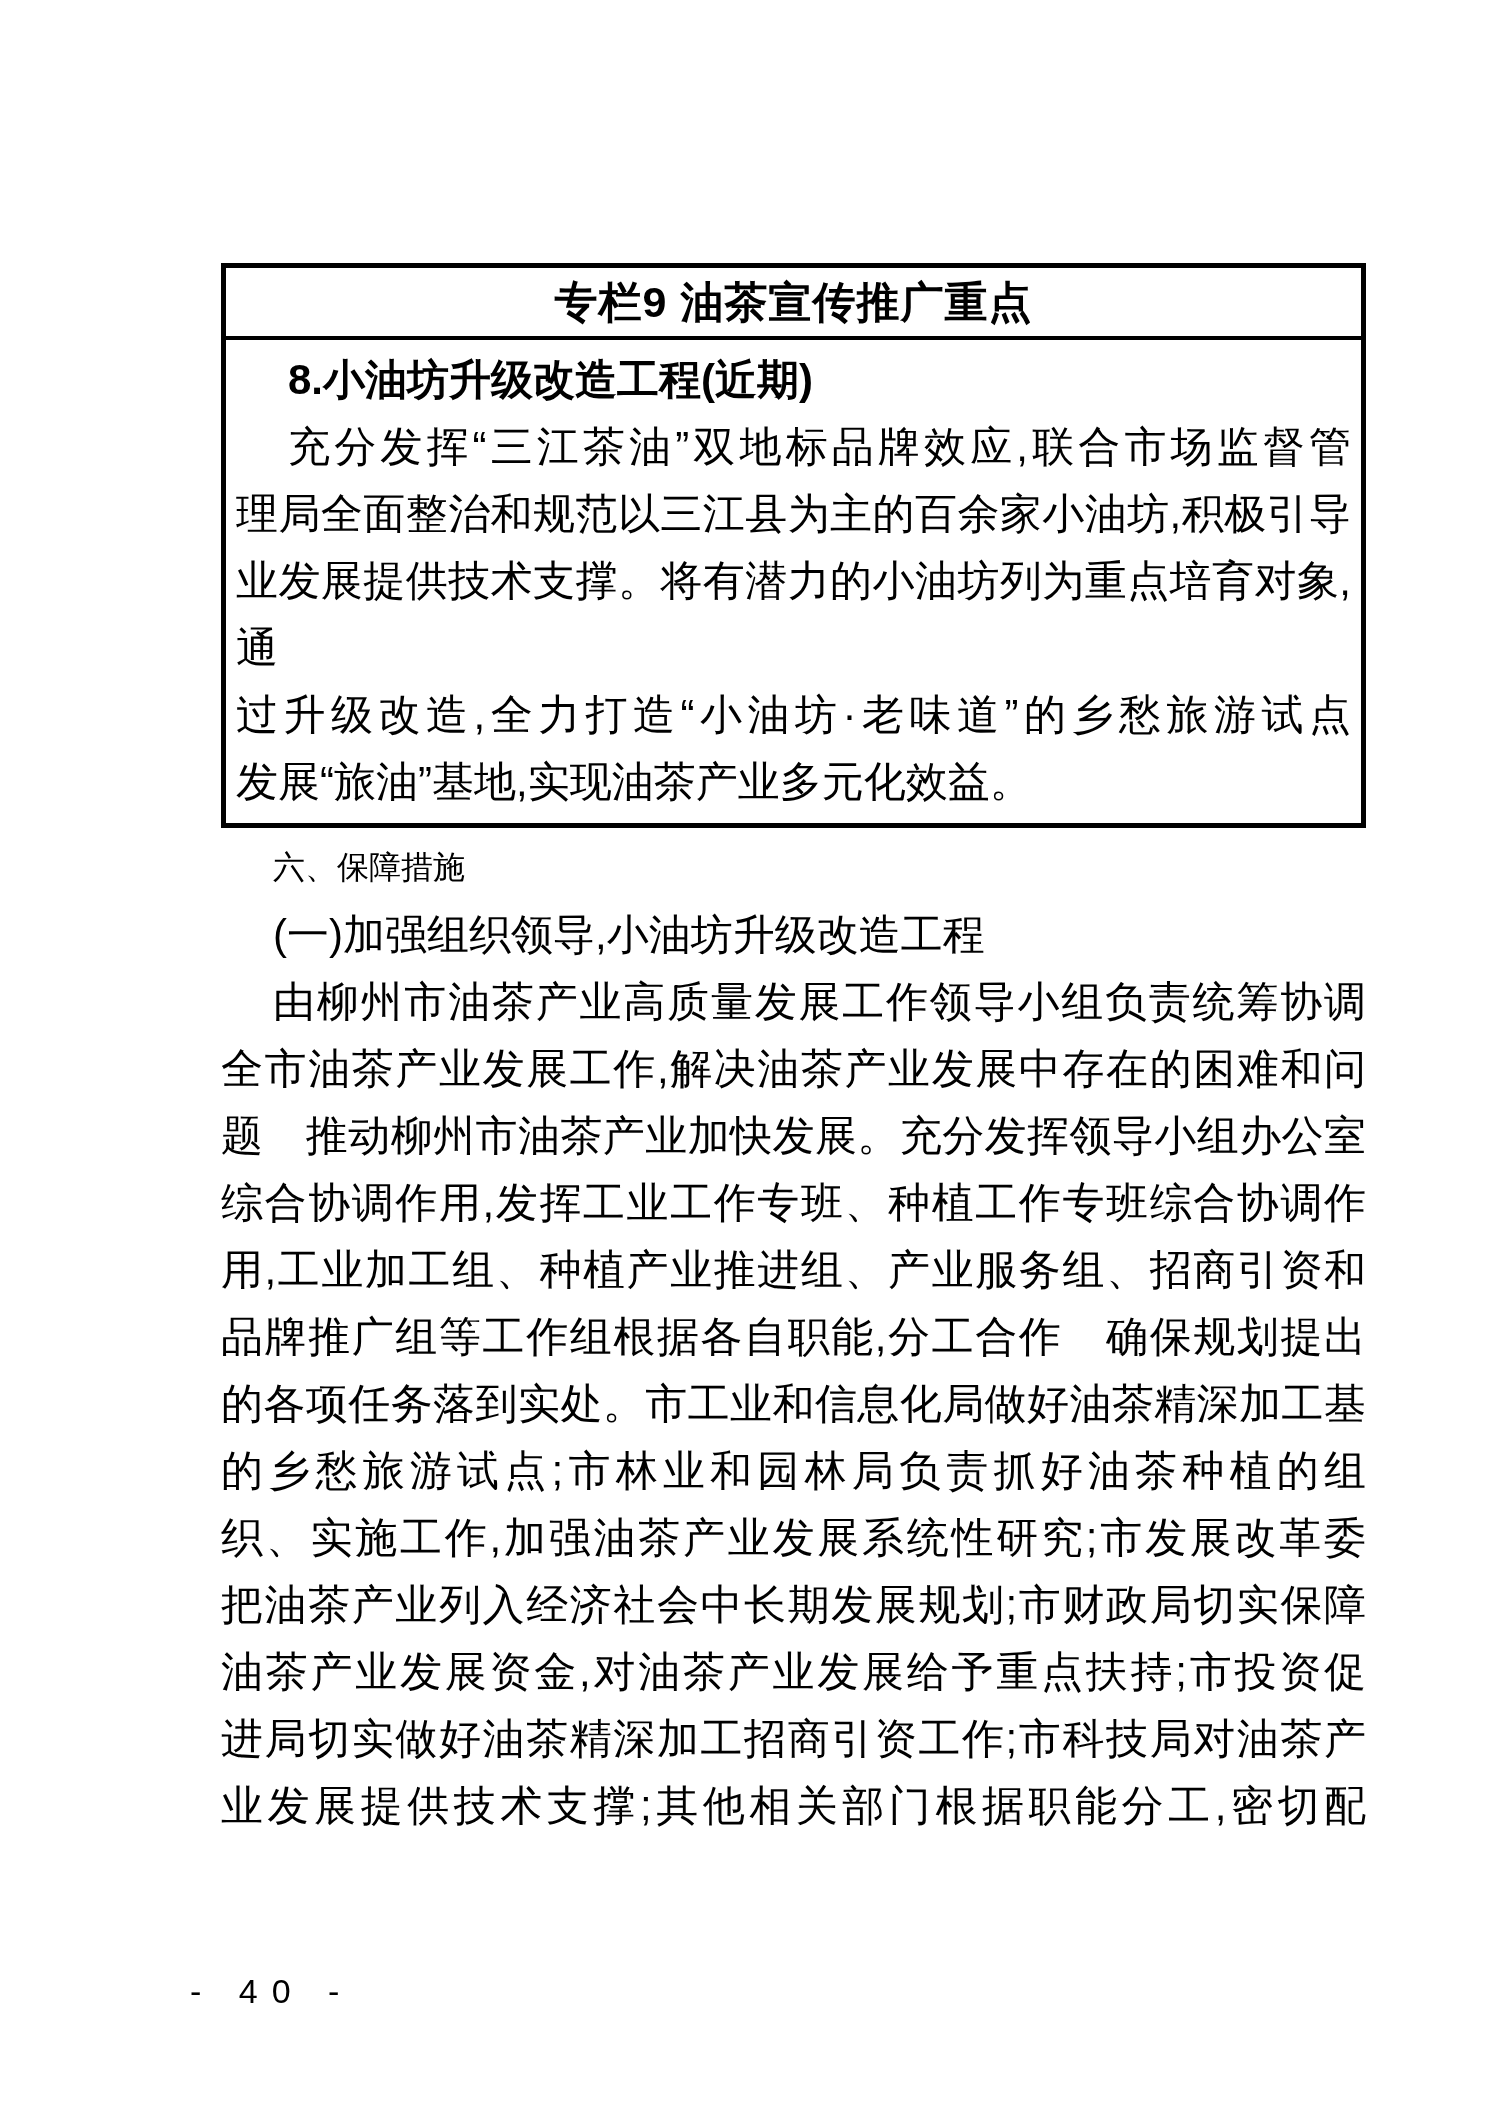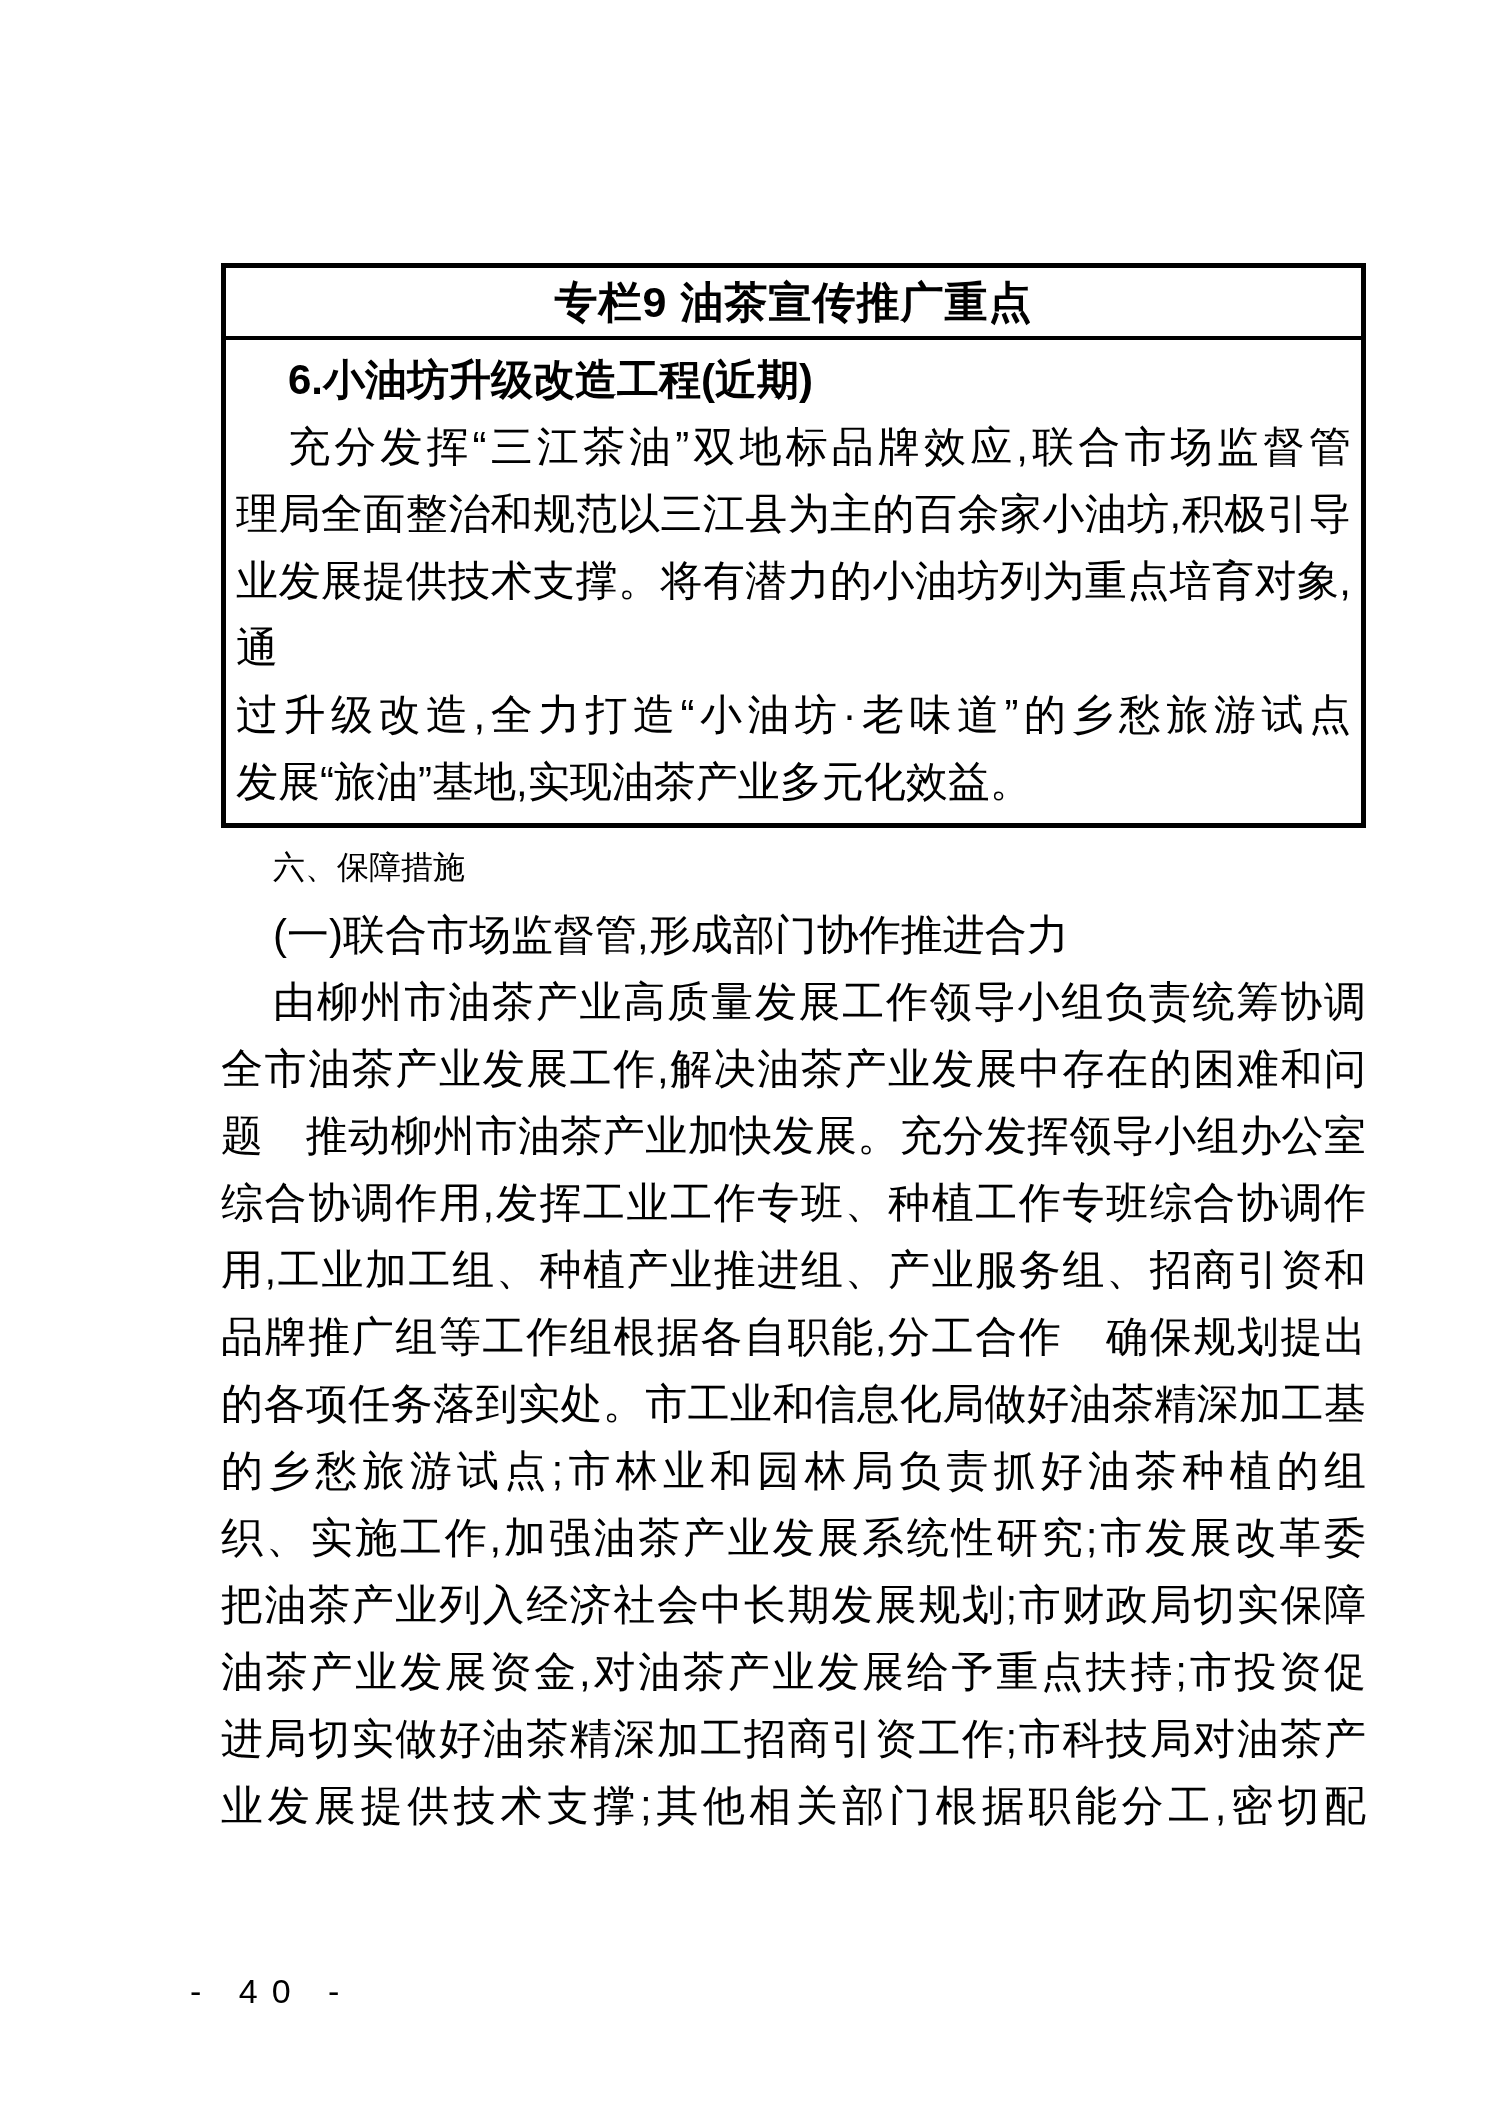--- a/index.html
+++ b/index.html
@@ -85,31 +85,31 @@
   }
 </style>
 </head>
 <body>
 
 <div class="content">
 
   <div class="callout-box">
     <div class="callout-title">专栏9 油茶宣传推广重点</div>
     <div class="callout-body">
-      <div class="callout-subtitle">6.小油坊升级改造工程(近期)</div>
+      <div class="callout-subtitle">8.小油坊升级改造工程(近期)</div>
       <div class="jline first">充分发挥“三江茶油”双地标品牌效应,联合市场监督管</div>
       <div class="jline">理局全面整治和规范以三江县为主的百余家小油坊,积极引导</div>
       <div class="jline">业发展提供技术支撑。将有潜力的小油坊列为重点培育对象,通</div>
       <div class="jline">过升级改造,全力打造“小油坊·老味道”的乡愁旅游试点</div>
       <div class="jline last">发展“旅油”基地,实现油茶产业多元化效益。</div>
     </div>
   </div>
 
   <div class="section-heading">六、保障措施</div>
-  <div class="section-subheading">(一)联合市场监督管,形成部门协作推进合力</div>
+  <div class="section-subheading">(一)加强组织领导,小油坊升级改造工程</div>
 
   <div>
     <div class="jline first">由柳州市油茶产业高质量发展工作领导小组负责统筹协调</div>
     <div class="jline">全市油茶产业发展工作,解决油茶产业发展中存在的困难和问</div>
     <div class="jline">题　推动柳州市油茶产业加快发展。充分发挥领导小组办公室</div>
     <div class="jline">综合协调作用,发挥工业工作专班、种植工作专班综合协调作</div>
     <div class="jline">用,工业加工组、种植产业推进组、产业服务组、招商引资和</div>
     <div class="jline">品牌推广组等工作组根据各自职能,分工合作　确保规划提出</div>
     <div class="jline">的各项任务落到实处。市工业和信息化局做好油茶精深加工基</div>
     <div class="jline">的乡愁旅游试点;市林业和园林局负责抓好油茶种植的组</div>

